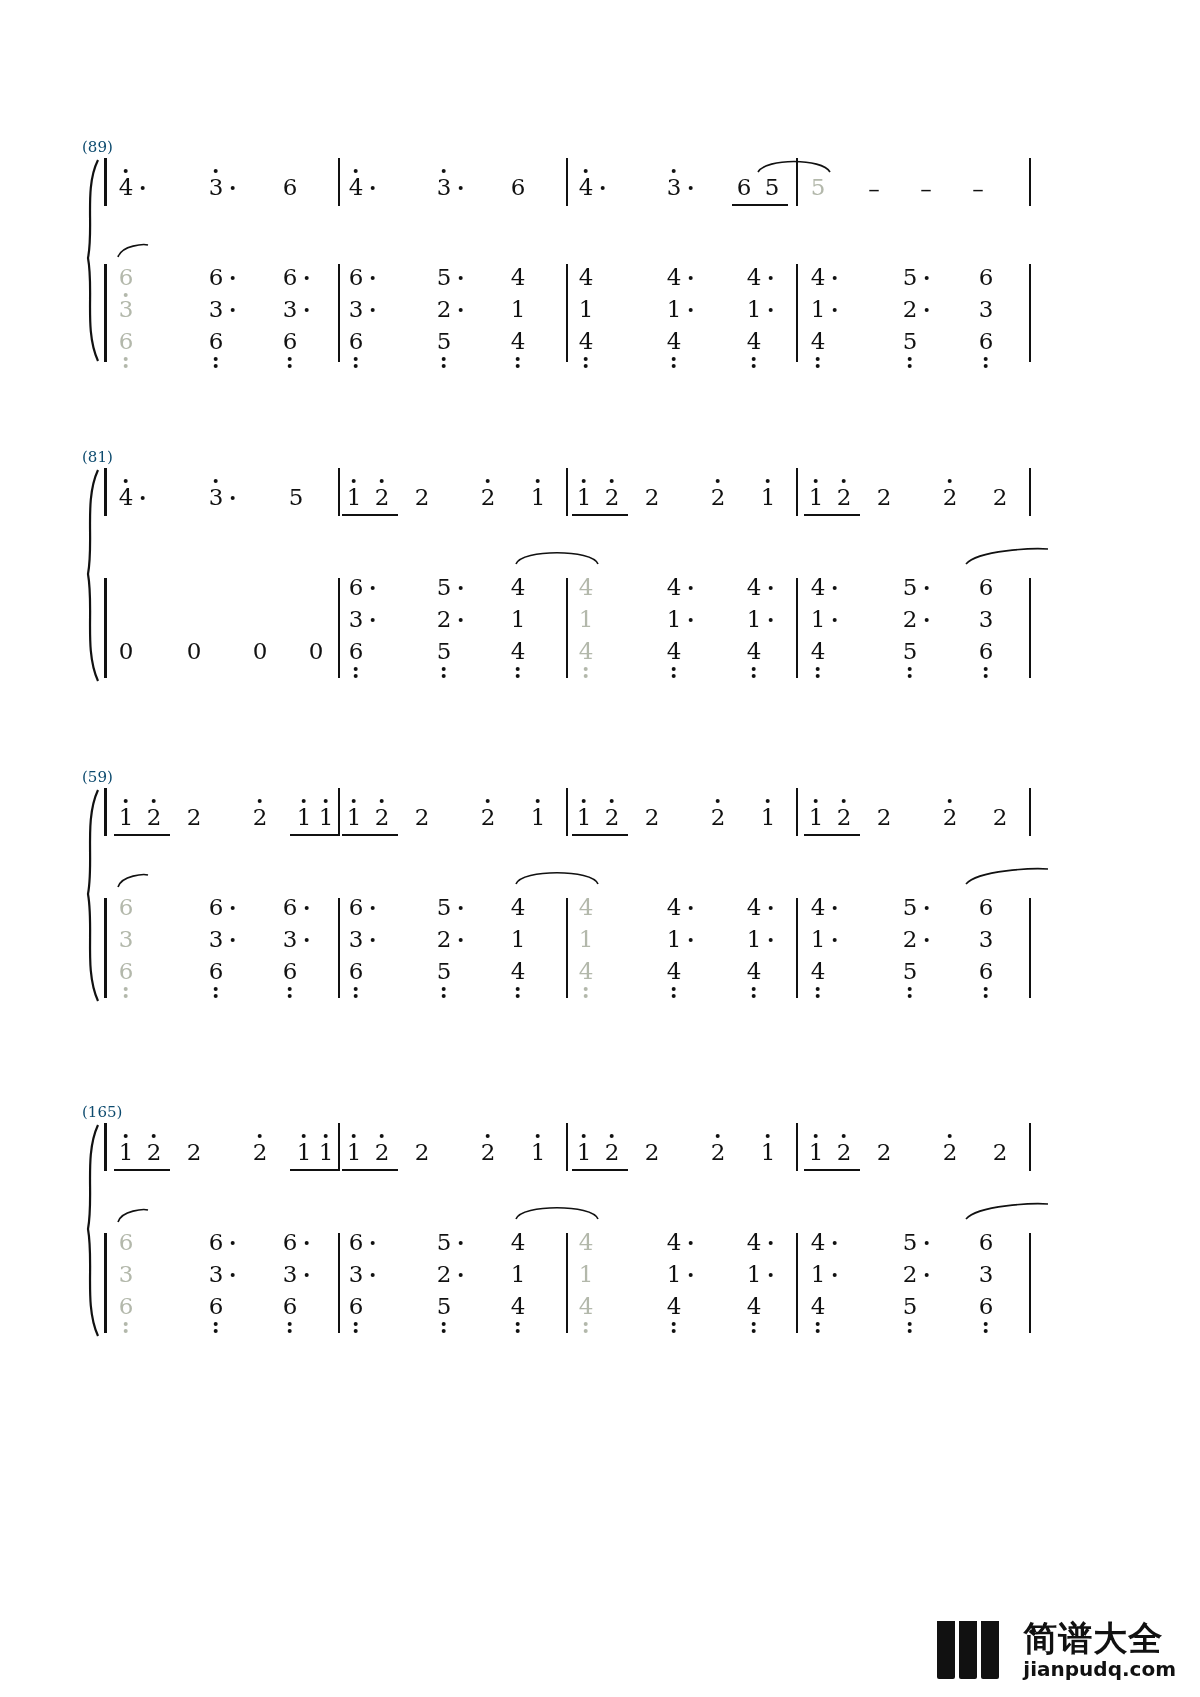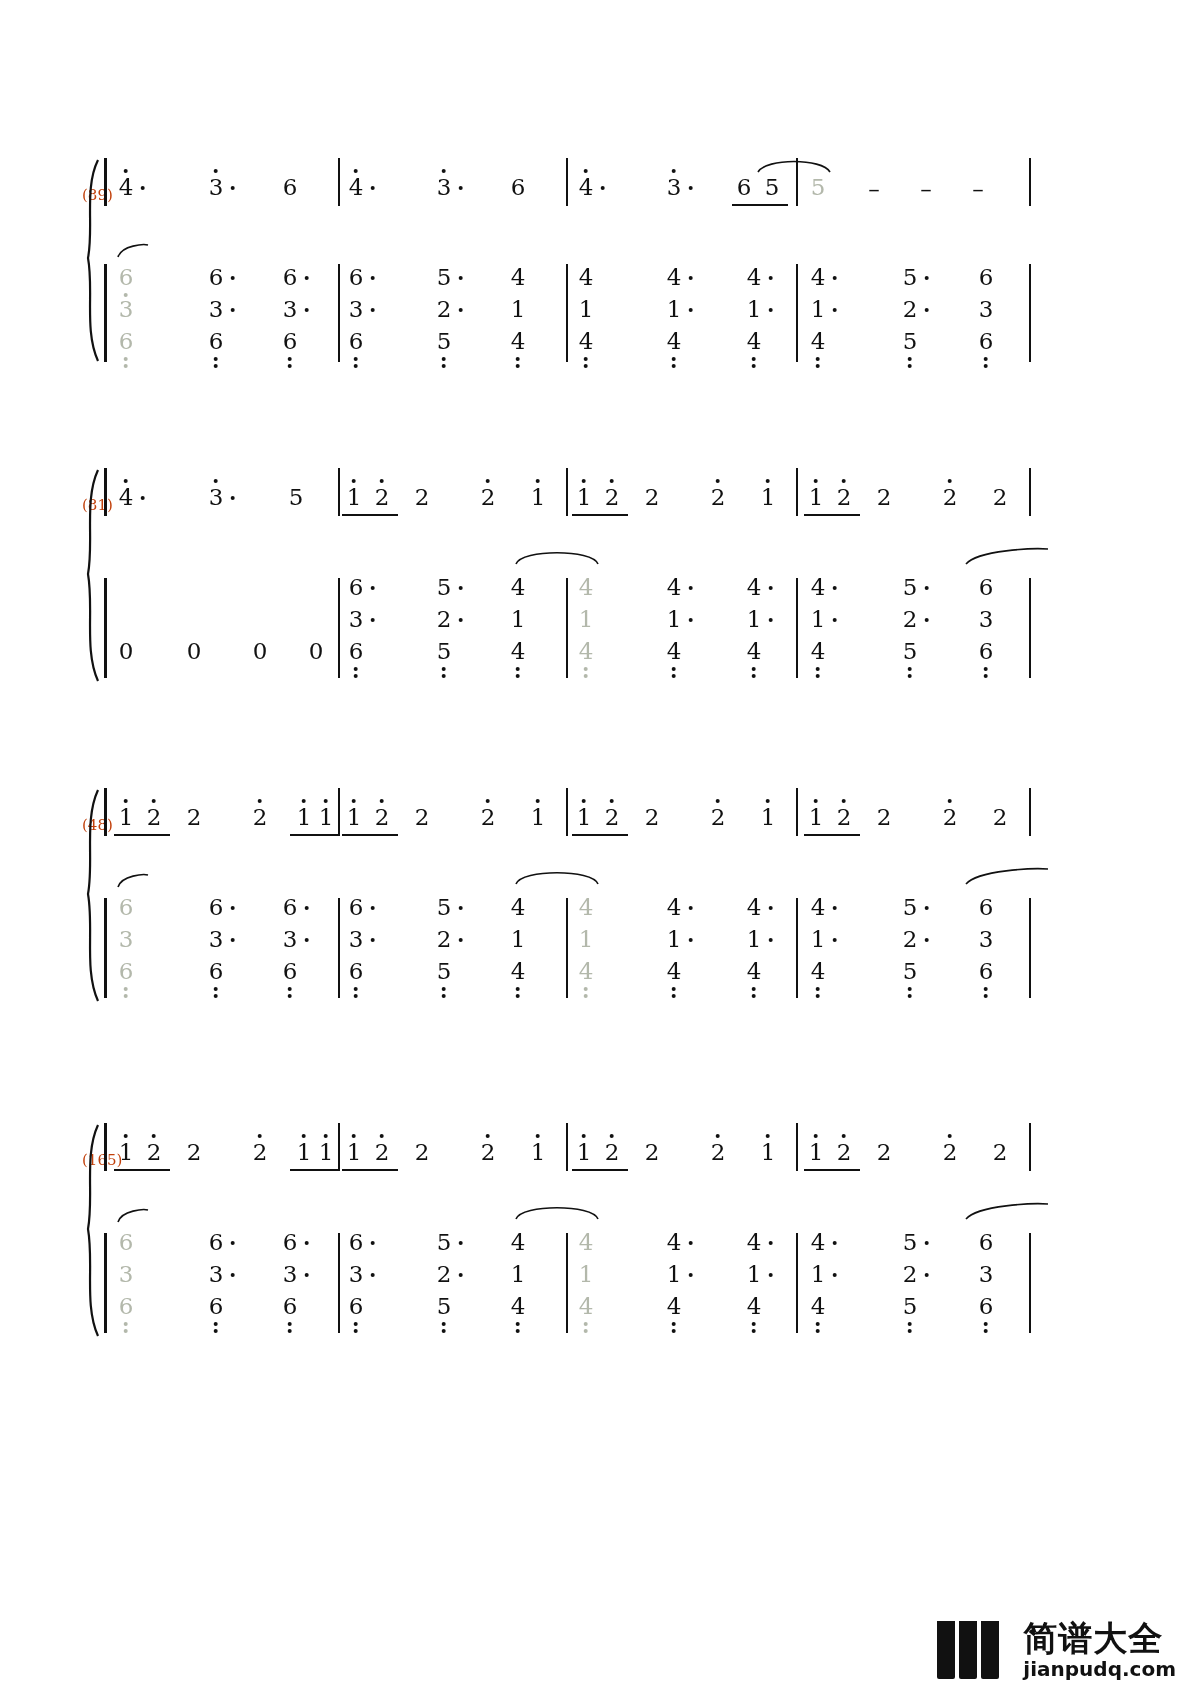--- a/index.html
+++ b/index.html
@@ -12,23 +12,22 @@
     overflow:hidden;
   }
   .sheet{position:relative;width:1200px;height:1697px;}
 
   
   .system{position:absolute;left:0;width:1200px;}
   .measure-label{
     position:absolute;
     font-family:"DejaVu Serif", serif;
     font-size:15px;
-    color:#c2410c;
+    color:#0c4a6e;
     left:82px;
-    margin-top:48px;
   }
   
   .brace{
     position:absolute;
     left:78px;
     width:26px;
     font-size:200px;
     line-height:0;
     color:#111;
   }
@@ -312,21 +311,21 @@
       <div class="note" style="left:806px;top:140px;">2<span class="aug"></span></div>
       <div class="note" style="left:806px;top:172px;">5<span class="dot-below"></span><span class="dot-below dot-below2"></span></div>
 
       <div class="note" style="left:882px;top:108px;">6</div>
       <div class="note" style="left:882px;top:140px;">3</div>
       <div class="note" style="left:882px;top:172px;">6<span class="dot-below"></span><span class="dot-below dot-below2"></span></div>
     </div>
   </div>
 
   <div class="system" style="top:760px;height:250px;">
-    <div class="measure-label" style="top:8px;">(48)</div>
+    <div class="measure-label" style="top:8px;">(59)</div>
 
     <div class="brace" style="top:28px;">
       <svg width="26" height="215" viewBox="0 0 26 215">
           <path d="M20 2 C6 32 16 74 10 106 C16 140 6 182 20 213" fill="none" stroke="#111" stroke-width="2.2"></path>
         </svg>
     </div>
 
     <div class="staff" style="top:28px;height:215px;">
       <div class="barline" style="left:0px;top:0px;height:48px;"></div>
       <div class="barline" style="left:0px;top:110px;height:100px;"></div>

